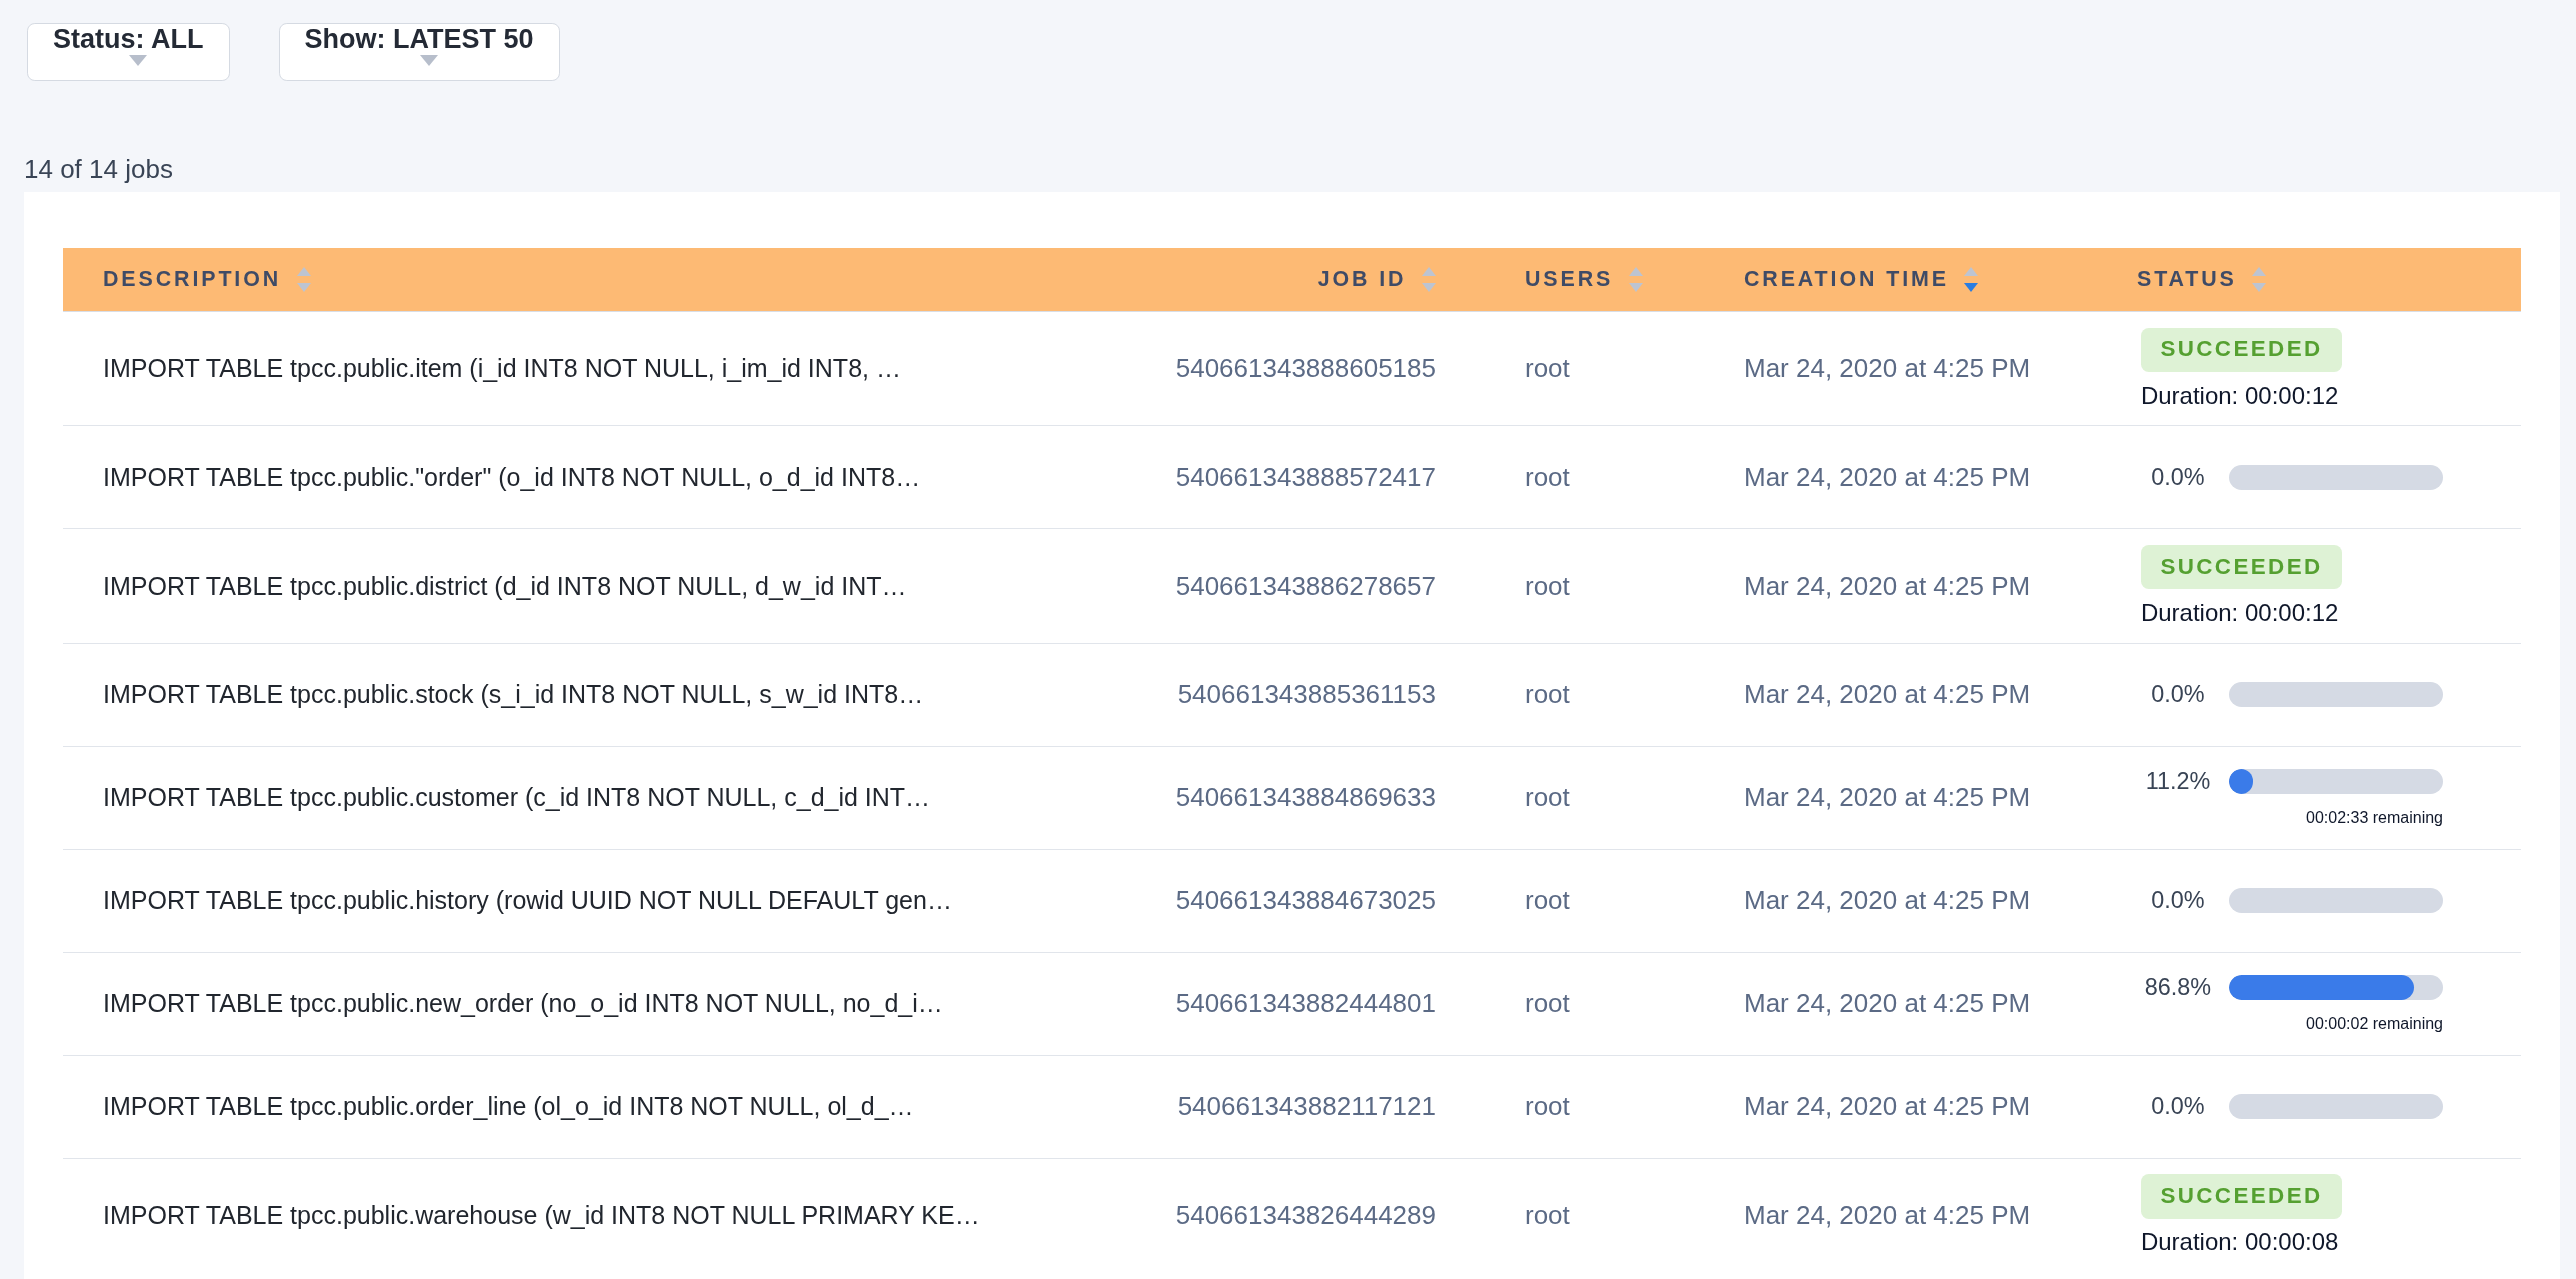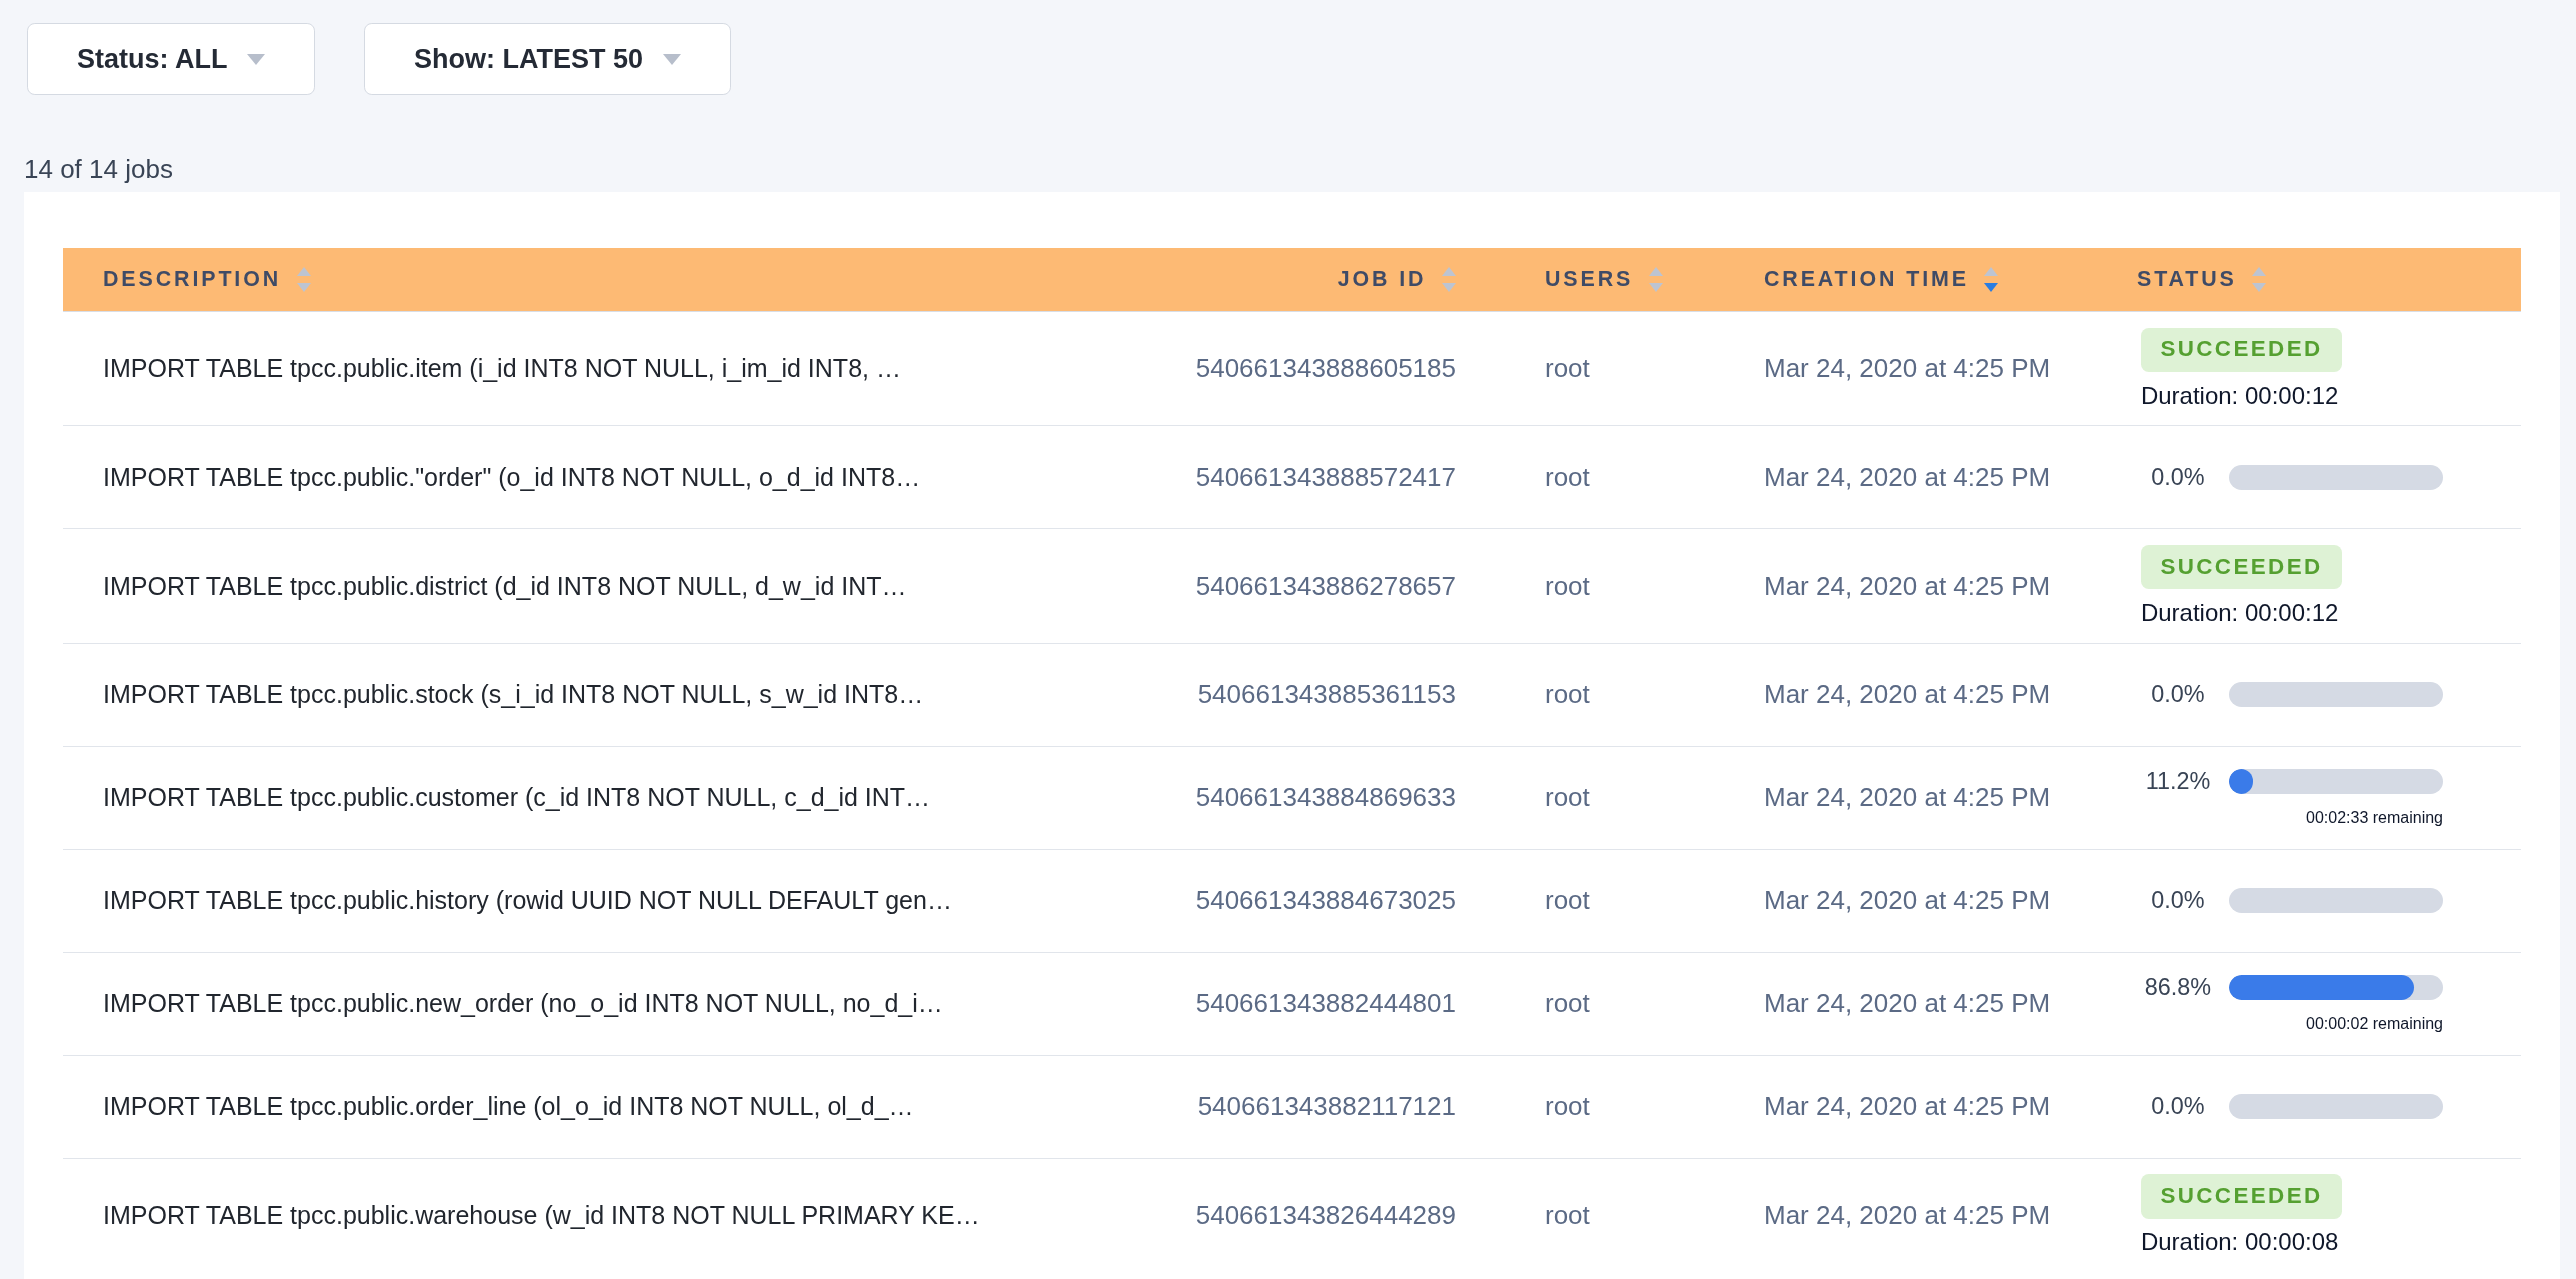--- a/index.html
+++ b/index.html
@@ -14,26 +14,27 @@
 
   
   .filters {
     position: absolute; top: 23.4px; left: 27px;
     display: flex; gap: 49px;
   }
   .filter-btn {
     background: #FFFFFF;
     border: 1.9px solid #D5DAE2;
     border-radius: 7.8px;
-    height: 72px;
+    height: 58px;
     display: inline-flex; align-items: center;
-    padding: 0 49px;
+    padding: 0 25px;
     font-size: 27px; font-weight: 700; color: #242A35;
     cursor: pointer;
     font-family: "Liberation Sans", sans-serif;
+    flex-direction: column;
   }
   .caret-down {
     width: 0; height: 0; margin-left: 19.5px;
     border-left: 9.7px solid transparent;
     border-right: 9.7px solid transparent;
     border-top: 11.7px solid #B7BECB;
   }
 
   
   .jobs-count {
@@ -76,21 +77,21 @@
     border-left: 7.8px solid transparent; border-right: 7.8px solid transparent;
     border-top: 9.7px solid #BDC4D1;
   }
   .sort .active { border-top-color: #2A7DE1; }
 
   
   .c-desc     { flex: 1 1 auto; padding-left: 40px; min-width: 0; }
   .c-jobid    { flex: 0 0 323px; justify-content: flex-end; text-align: right; }
   .c-users    { flex: 0 0 308px; padding-left: 89px; }
   .c-creation { flex: 0 0 373px; }
-  .c-status   { flex: 0 0 384px; }
+  .c-status   { flex: 0 0 384px; margin-left: 20px; }
 
   .row {
     display: flex; align-items: center;
     min-height: 103px;
     padding: 15.6px 0;
     border-bottom: 1.9px solid #E1E5EB;
   }
   .row:last-child { border-bottom: none; }
 
   .cell { white-space: nowrap; overflow: hidden; }

